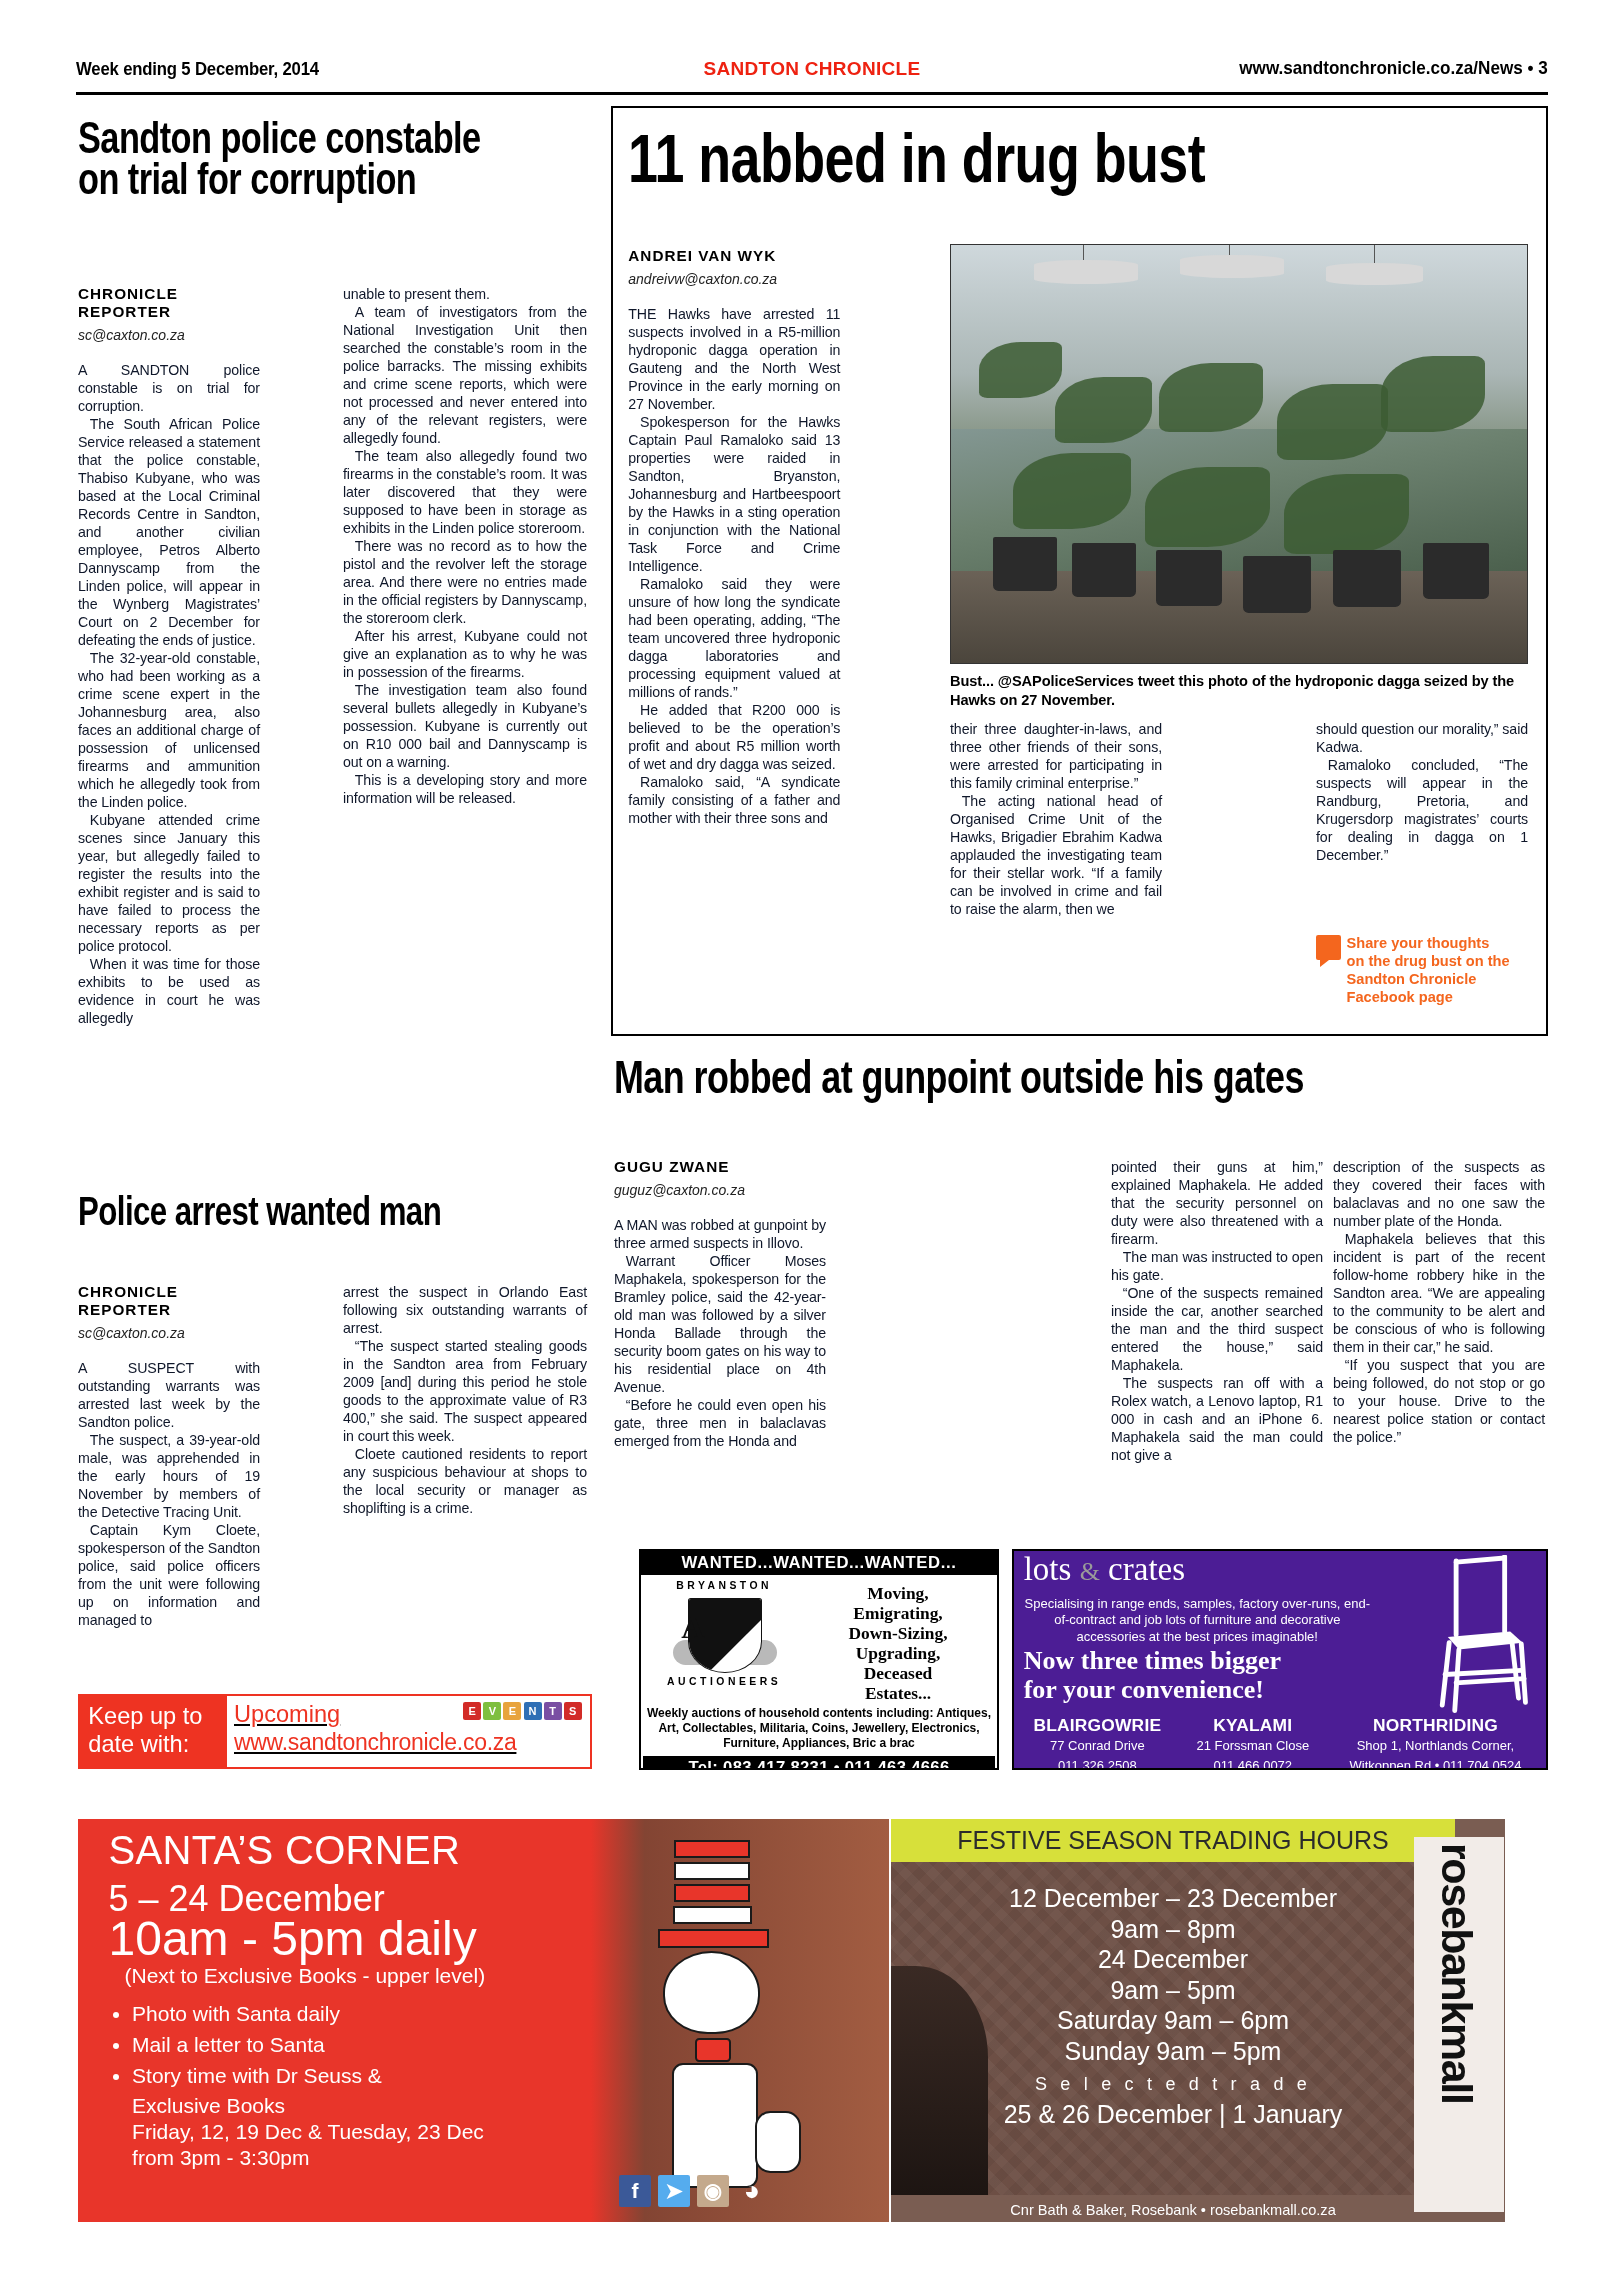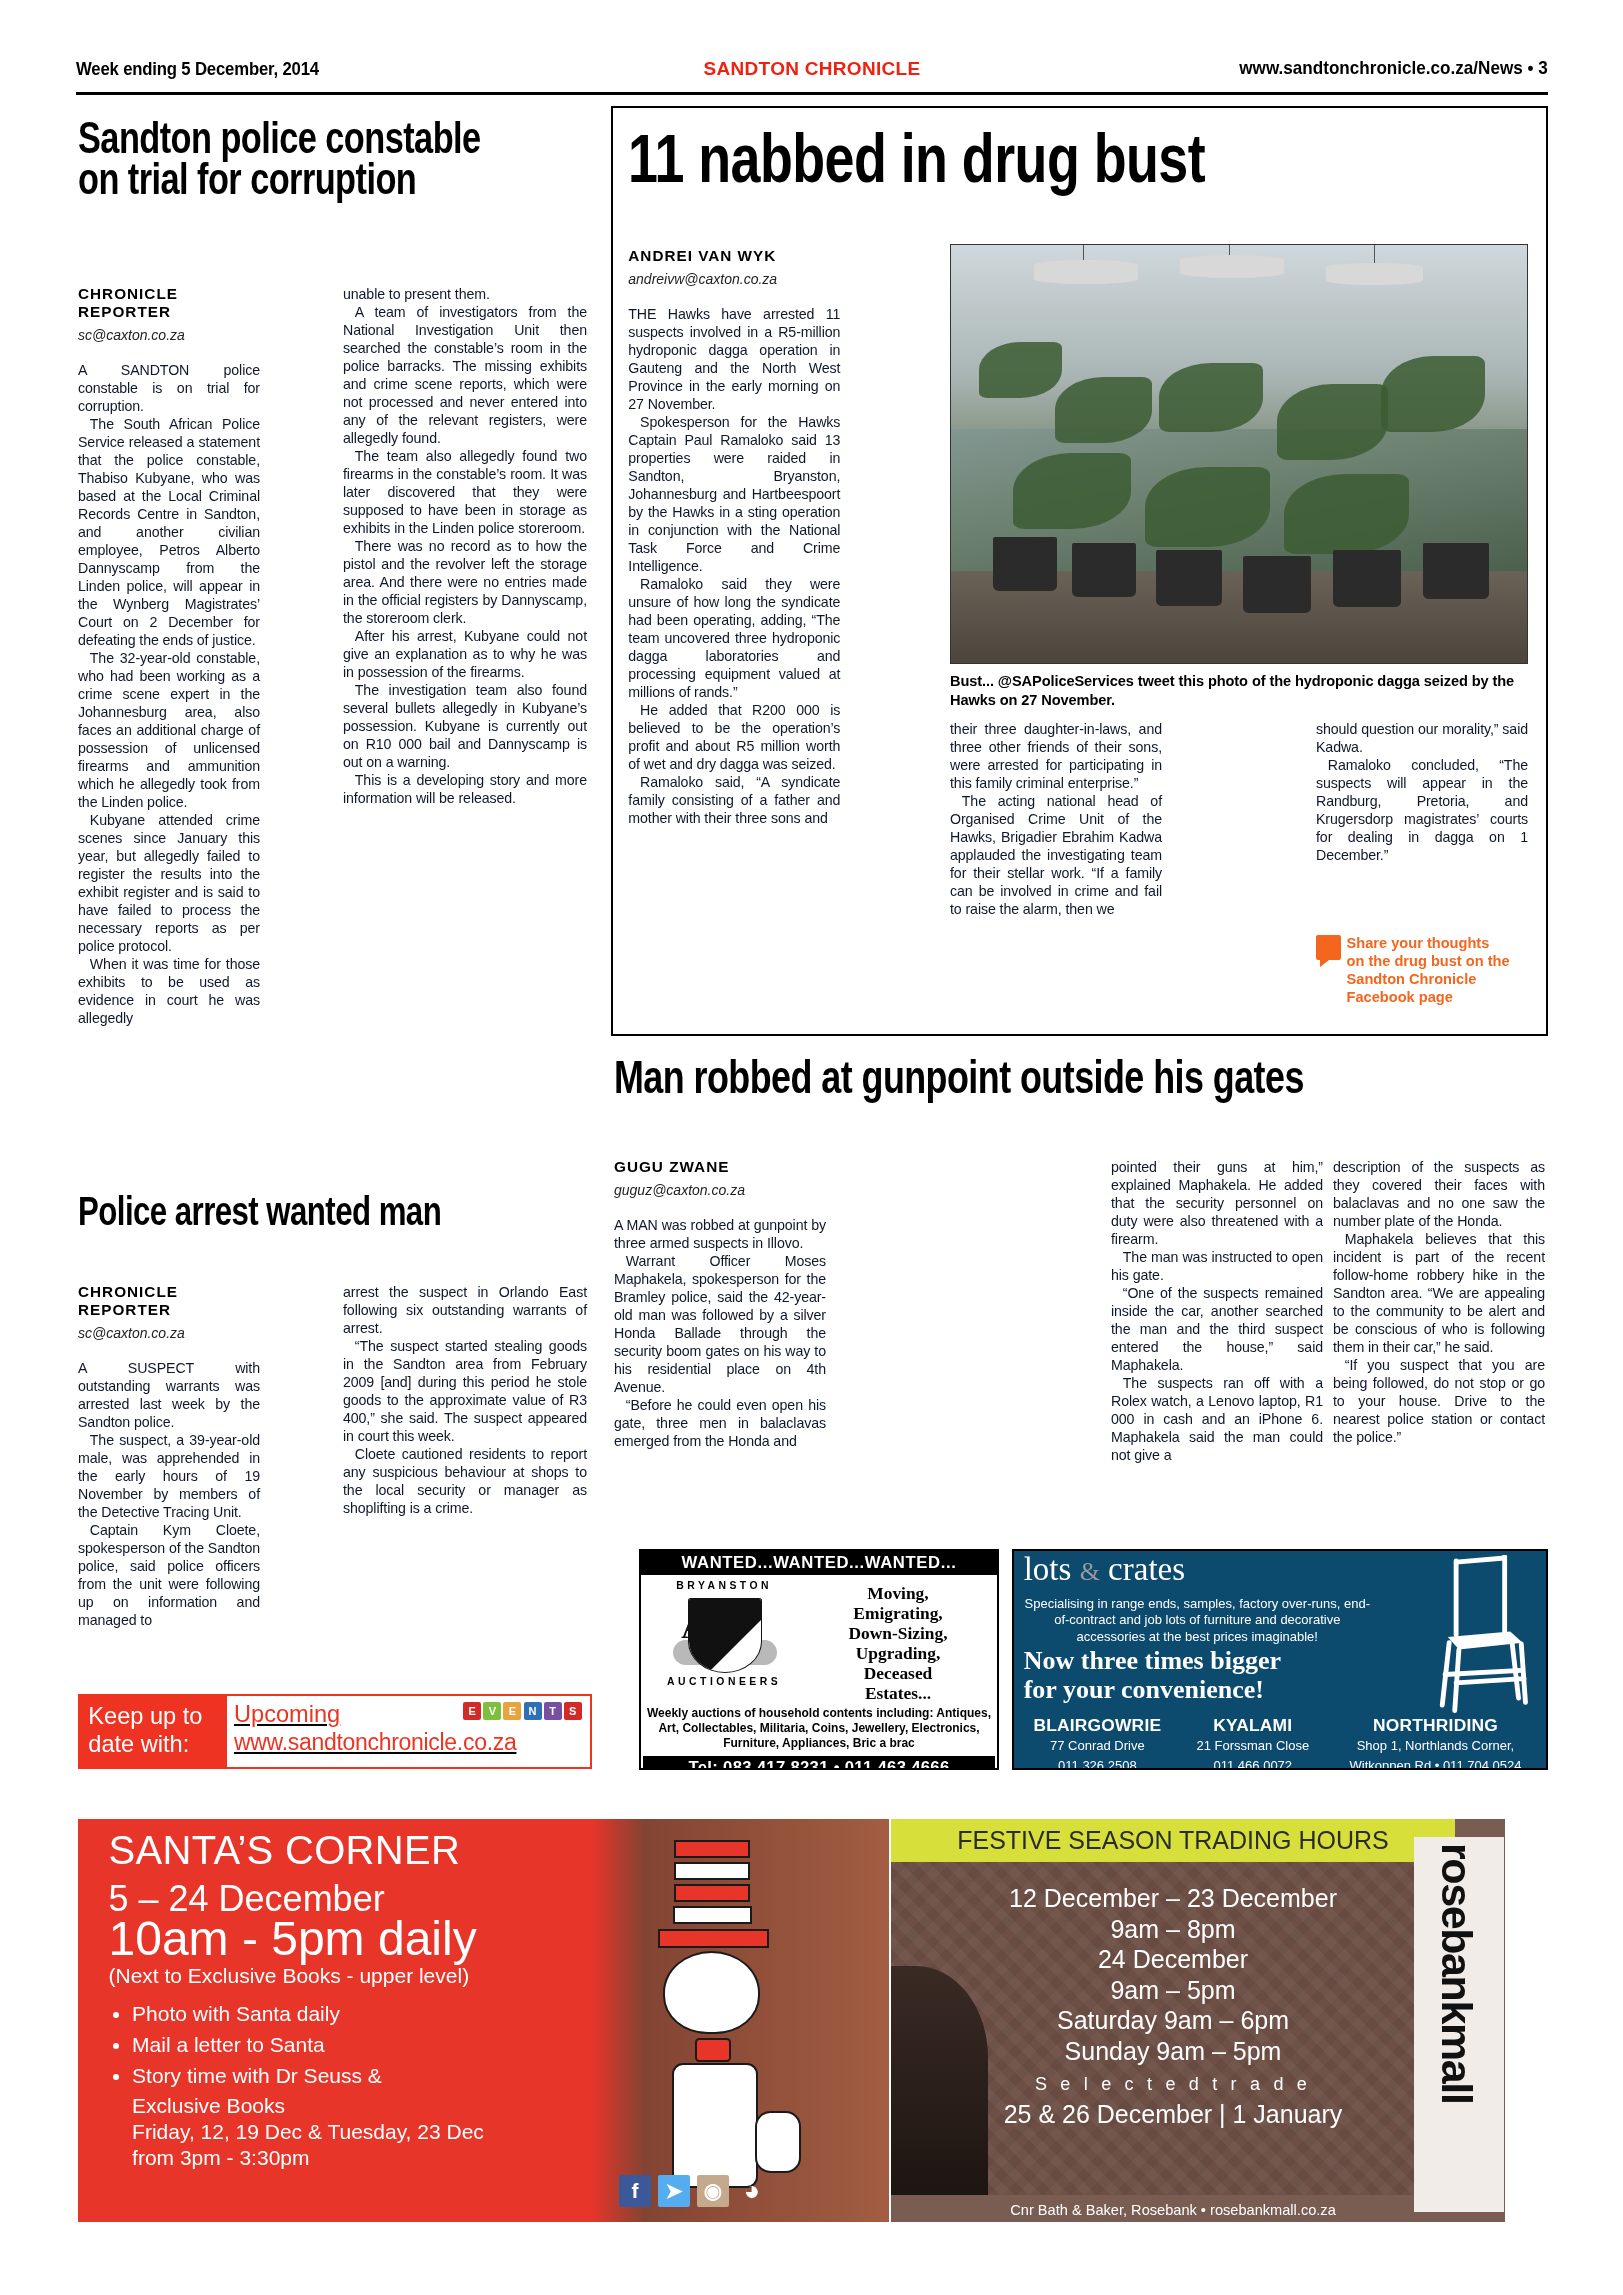--- a/index.html
+++ b/index.html
@@ -136,42 +136,42 @@
                background:#b9b9b9; border-radius:12.5px; z-index:0; }
   #bry-words { flex:1; text-align:center; font-family:"Liberation Serif", serif;
                font-size:17.4px; line-height:20px; font-weight:bold; padding-top:2.8px; }
   #bry-desc { padding:2.8px 5.6px 1.4px; text-align:center; font-size:12px; line-height:15.3px;
               font-weight:bold; font-stretch:condensed; }
   #bry-tel { margin:2.8px 2.1px 0; height:23px; background:#000; color:#fff; text-align:center;
              font-size:16.7px; line-height:23px; font-weight:bold; letter-spacing:0.3px; }
 
   
   #ad-lots { position:absolute; left:1012px; top:1549px; width:536px; height:221px;
-             background:#0c4a6e; color:#fff; border:2.1px solid #000; overflow:hidden; }
+             background:#4c1d95; color:#fff; border:2.1px solid #000; overflow:hidden; }
   #lots-title { font-family:"Liberation Serif", serif; font-size:33px; line-height:35px;
                 padding:1.4px 0 0 9.7px; }
   #lots-title .amp { color:#9a9a9a; font-size:26px; }
   #lots-sub { font-family:"Liberation Serif", serif; font-size:26px; line-height:29px;
               font-weight:bold; padding-left:9.7px; }
   #lots-body { font-size:13px; line-height:16.7px; text-align:center; width:361px;
                margin-top:6.2px; padding-left:5.6px; }
   #lots-branches { display:flex; margin-top:11px; padding:0 5.6px; }
   .br { flex:1; text-align:center; }
   .br-name { font-size:17.4px; font-weight:bold; letter-spacing:0.2px; }
   .br-addr { font-size:13px; line-height:16.7px; margin-top:2.8px; }
   #lots-chair { position:absolute; right:15.3px; top:4.2px; width:104px; height:160px; }
 
   
   #ad-santa { position:absolute; left:78px; top:1819px; width:811px; height:403px;
               background:#e8352a; overflow:hidden; }
   #santa-txt { position:absolute; left:30.5px; top:9.7px; width:514px; color:#fff; }
   #santa-h { font-size:40px; line-height:43px; letter-spacing:0.3px; }
   #santa-d1 { font-size:36px; line-height:40px; margin-top:7px; }
   #santa-d2 { font-size:48px; line-height:40px; }
-  #santa-note { font-size:21px; line-height:25px; margin-top:4.2px; }
+  #santa-note { font-size:21px; line-height:25px; margin-top:4.2px;margin-left:16px; }
   #santa-list { margin:12.5px 0 0 0; padding:0 0 0 23.6px; font-size:21px; line-height:28px; }
   #santa-list li { margin-bottom:2.8px; }
   #santa-extra { font-size:21px; line-height:26px; margin-left:23.6px; }
   #santa-social { position:absolute; left:541px; bottom:15.3px; display:flex; gap:7px; align-items:center; }
   .soc { width:32px; height:32px; border-radius:2.1px; display:flex; align-items:center;
          justify-content:center; color:#fff; font-size:21px; font-weight:bold; }
   #santa-cat { position:absolute; right:0; top:0; width:298px; height:403px;
                background:linear-gradient(90deg, rgba(232,53,42,1) 0%, rgba(120,70,52,.9) 18%, rgba(150,100,70,.85) 100%); }
   .catbody { position:absolute; background:#fff; border:2.1px solid #1a1a1a; }
 

